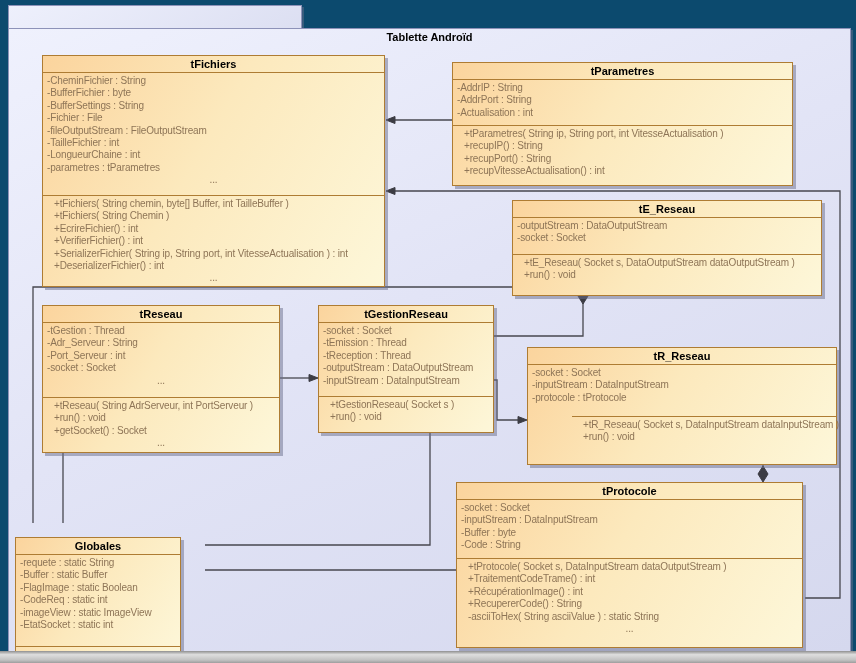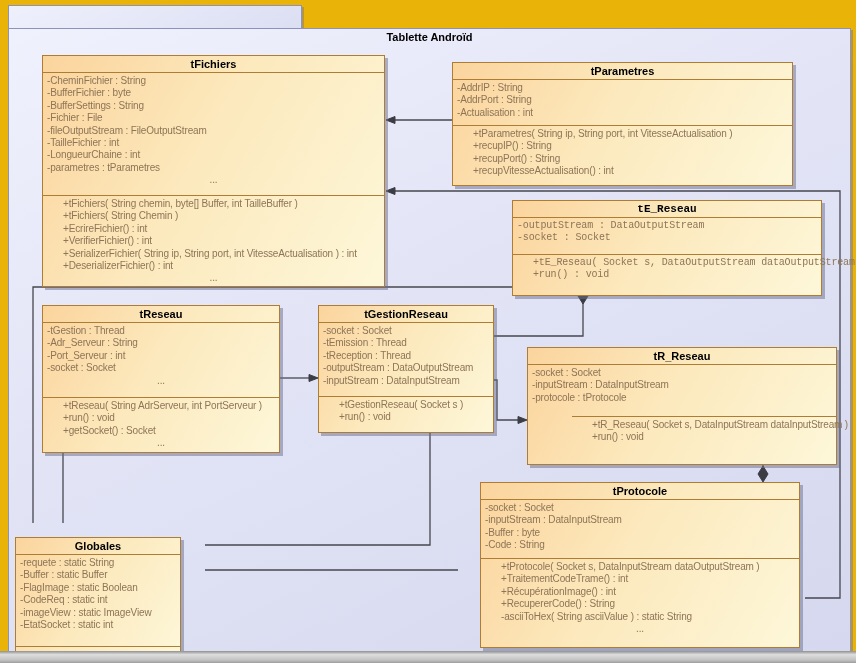--- a/index.html
+++ b/index.html
@@ -1,17 +1,17 @@
 <!DOCTYPE html>
 <html><head>
 <meta charset="utf-8">
 <style>
   html,body{margin:0;padding:0;background:#ffffff;}
   #stage{position:relative;width:856px;height:663px;overflow:hidden;
-         font-family:"Liberation Sans",sans-serif;background:#eab308;}
+         font-family:"Liberation Sans",sans-serif;background:#0c4a6e;}
 
   
   .frame-tab{position:absolute;left:8px;top:5px;width:292px;height:23px;
     background:linear-gradient(150deg,#eef0fc 0%,#dcdff2 100%);
     border:1px solid #8d92b8;box-shadow:2px 2px 0 rgba(110,115,145,.45);}
   .frame{position:absolute;left:8px;top:28px;width:841px;height:624px;
     background:linear-gradient(155deg,#eff1fd 0%,#e2e4f6 45%,#d5d8ee 100%);
     border:1px solid #8d92b8;box-shadow:2px 2px 0 rgba(110,115,145,.45);}
   .frame-title{position:absolute;left:0;top:2px;width:100%;text-align:center;
     font-size:11px;font-weight:bold;color:#000;}
@@ -22,21 +22,21 @@
   #connector-layer polygon{fill:#3c3c44;stroke:#3c3c44;}
 
   
   .uml-class{position:absolute;z-index:3;box-sizing:border-box;
     background:linear-gradient(120deg,#fbd49d 0%,#fce9bd 45%,#fdf7d9 100%);
     border:1px solid #ae7c33;box-shadow:3px 3px 0 rgba(105,110,140,.5);
     color:#8e7557;font-size:10px;letter-spacing:-0.15px;}
   .uml-title{height:16px;line-height:16px;text-align:center;font-size:11px;
     font-weight:bold;color:#000;border-bottom:1px solid #ae7c33;letter-spacing:0;}
   .uml-attrs{padding:2px 4px 1px;}
-  .uml-methods{padding:2px 20px 1px;border-top:1px solid #ae7c33;}
+  .uml-methods{padding:2px 11px 1px;border-top:1px solid #ae7c33;}
   .member{white-space:nowrap;line-height:12.4px;}
   .member.more{text-align:center;}
 
   
   .bottom-bar{position:absolute;left:0;top:651px;width:856px;height:12px;z-index:4;
     background:linear-gradient(180deg,#8f8f8f 0,#dedede 30%,#c2c2c2 75%,#9d9d9d 100%);}
 </style>
 </head>
 <body>
 
@@ -96,21 +96,21 @@
           <div class="member">-AddrPort : String</div>
           <div class="member">-Actualisation : int</div>
         </div>
         <div class="uml-methods" style="min-height: 56px;">
           <div class="member">+tParametres( String ip, String port, int VitesseActualisation )</div>
           <div class="member">+recupIP() : String</div>
           <div class="member">+recupPort() : String</div>
           <div class="member">+recupVitesseActualisation() : int</div>
         </div>
       </div>
-      <div class="uml-class" style="left: 512px; top: 200px; width: 310px; font-family: Liberation Mono, monospace;">
+      <div class="uml-class" style="left: 512px; top: 200px; width: 310px;">
         <div class="uml-title">tE_Reseau</div>
         <div class="uml-attrs" style="min-height: 33px;">
           <div class="member">-outputStream : DataOutputStream</div>
           <div class="member">-socket : Socket</div>
         </div>
         <div class="uml-methods" style="min-height: 37px;">
           <div class="member">+tE_Reseau( Socket s, DataOutputStream dataOutputStream )</div>
           <div class="member">+run() : void</div>
         </div>
       </div>
@@ -149,21 +149,21 @@
         <div class="uml-attrs" style="min-height: 48px;">
           <div class="member">-socket : Socket</div>
           <div class="member">-inputStream : DataInputStream</div>
           <div class="member">-protocole : tProtocole</div>
         </div>
         <div class="uml-methods" style="min-height: 44px; margin-left: 44px;">
           <div class="member">+tR_Reseau( Socket s, DataInputStream dataInputStream )</div>
           <div class="member">+run() : void</div>
         </div>
       </div>
-      <div class="uml-class" style="left: 480px; top: 482px; width: 320px;">
+      <div class="uml-class" style="left: 456px; top: 482px; width: 347px;">
         <div class="uml-title">tProtocole</div>
         <div class="uml-attrs" style="min-height: 55px;">
           <div class="member">-socket : Socket</div>
           <div class="member">-inputStream : DataInputStream</div>
           <div class="member">-Buffer : byte</div>
           <div class="member">-Code : String</div>
         </div>
         <div class="uml-methods" style="min-height: 85px;">
           <div class="member">+tProtocole( Socket s, DataInputStream dataOutputStream )</div>
           <div class="member">+TraitementCodeTrame() : int</div>

